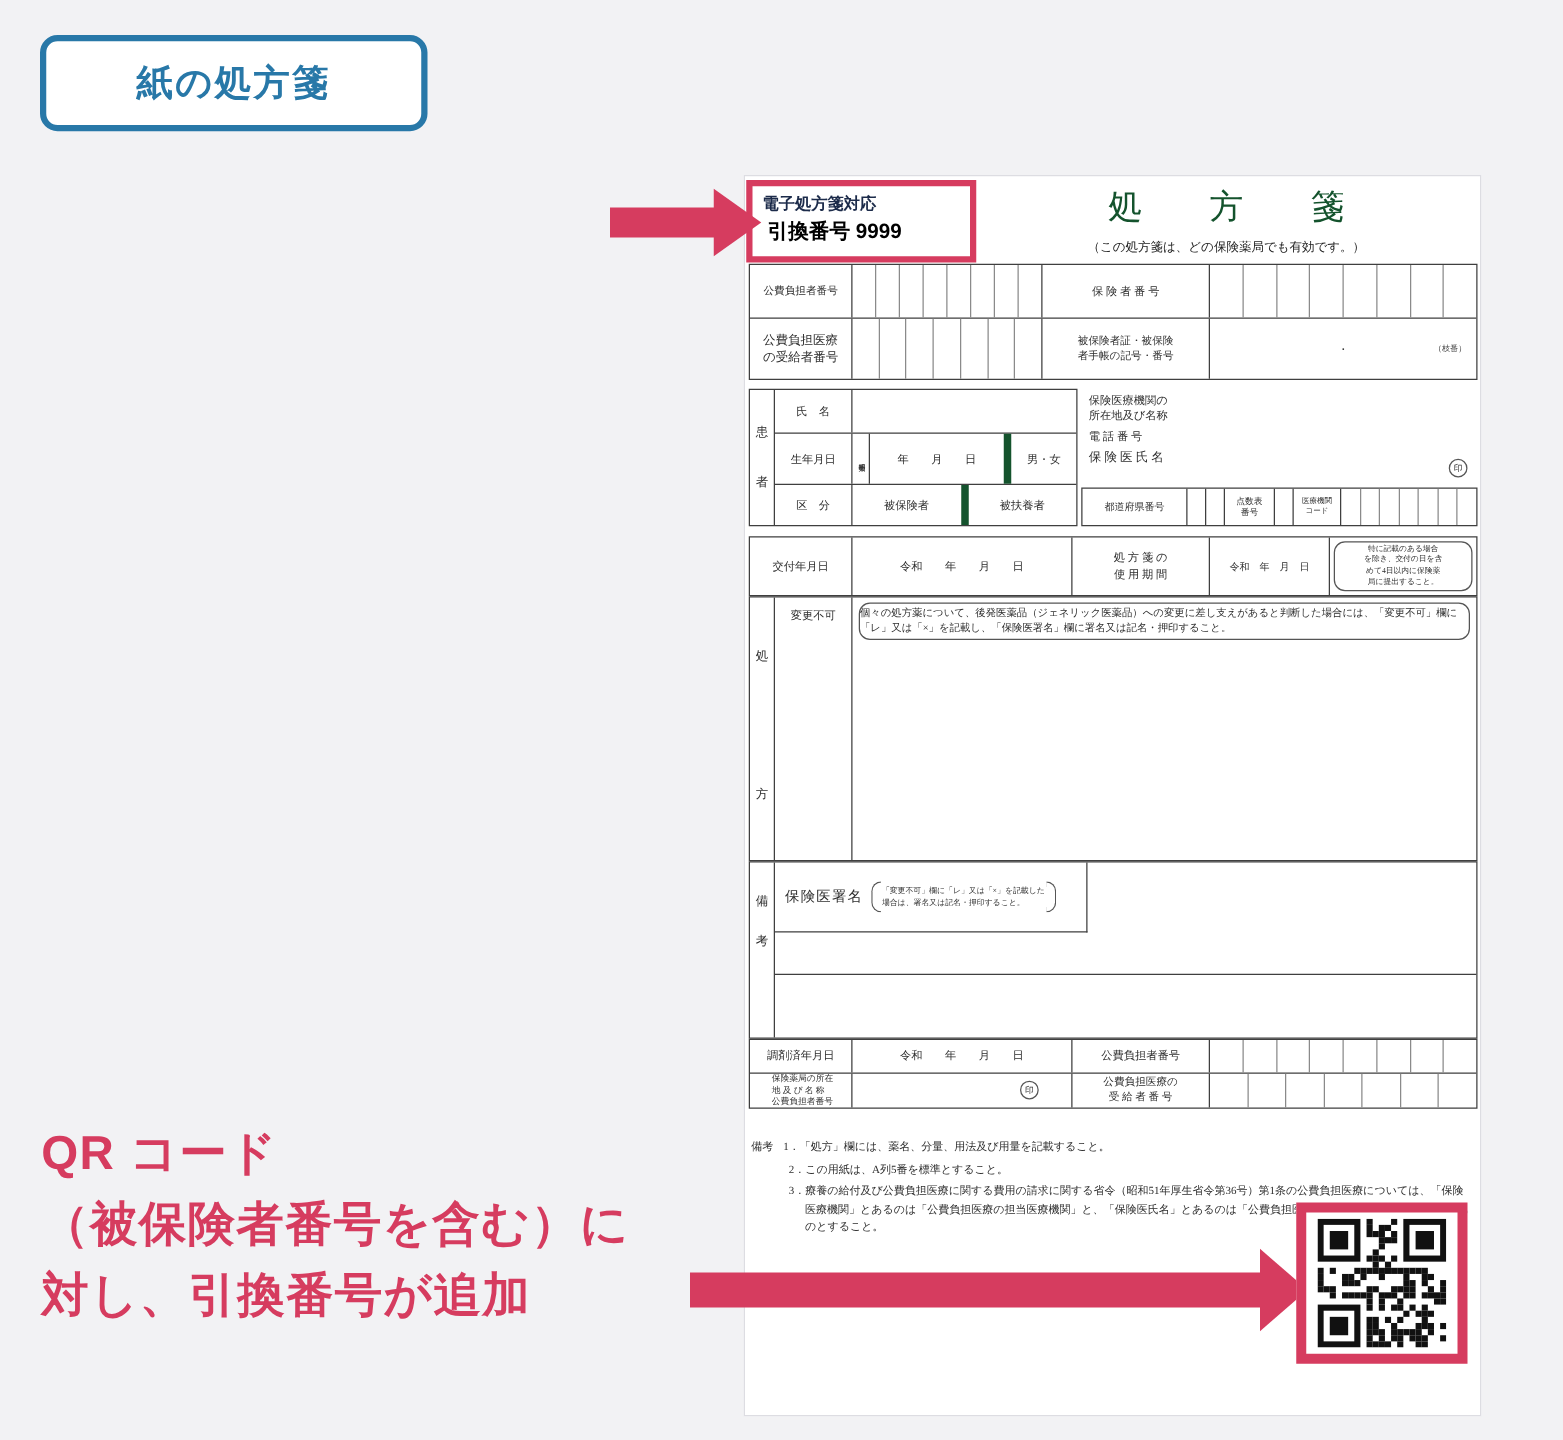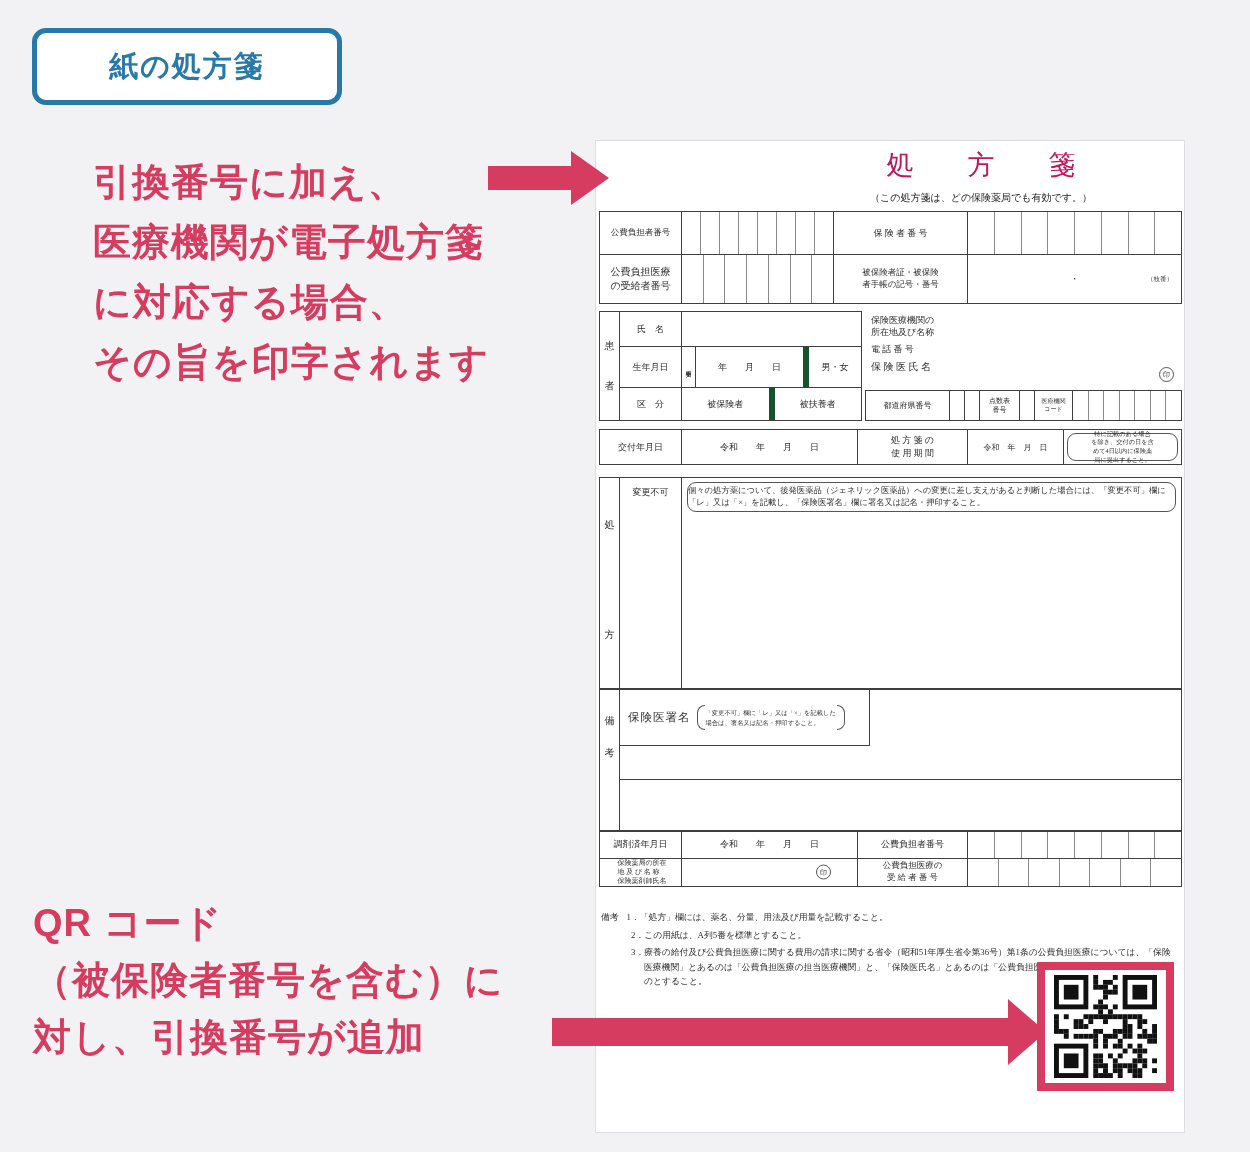--- a/index.html
+++ b/index.html
@@ -33,21 +33,21 @@
     background:#fff; border:1px solid #dddde2; z-index:1;
     font-family:"Liberation Serif","DejaVu Serif",serif; color:#2e2e2e; }
 
   .stamp { position:absolute; left:1px; top:3px; width:184px; height:66px;
     border:5px solid #d63c5f; background:#fff; padding:5px 8px 0 8px; z-index:2;
     font-family:"Liberation Sans",sans-serif; }
   .stamp-title { font-size:13px; font-weight:700; color:#1c2b4a; }
   .stamp-number { font-size:16.5px; font-weight:700; color:#000; margin-top:2px; margin-left:4px; }
 
   .form-title { position:absolute; left:185px; top:6px; width:400px; text-align:center;
-    font-size:27px; color:#be185d; }
+    font-size:27px; color:#14532d; }
   .form-subtitle { position:absolute; left:185px; top:50px; width:400px; text-align:center; font-size:10px; color:#222; }
 
   .blk { position:absolute; left:3px; width:583px; border:1px solid #3f3f3f; display:flex; }
   .row { display:flex; width:100%; }
   .lab { display:flex; align-items:center; justify-content:center; text-align:center; font-size:9px; }
   .br { border-right:1px solid #3f3f3f; }
   .bb { border-bottom:1px solid #3f3f3f; }
   .bl { border-left:6px solid #14532d; }
   .ml { white-space:pre-line; }
   .cells { flex:1; display:flex; }
@@ -72,21 +72,21 @@
   .flexc { flex:1; display:flex; align-items:center; justify-content:center; font-size:9px; }
   .w58 { width:58px; }
   .blk2-right { position:absolute; left:266px; top:0; width:317px; height:110px; }
   .inst-line { font-size:9px; margin:3px 0 0 6px; line-height:1.35; }
   .seal-circle { position:absolute; right:8px; top:56px; width:15px; height:15px; border:1px solid #555; border-radius:50%;
     display:flex; align-items:center; justify-content:center; font-size:7px; color:#333; }
   .code-row { position:absolute; left:0; bottom:0; width:317px; height:31px; border:1px solid #3f3f3f; display:flex; }
   .w84 { width:84px; } .w40 { width:40px; } .w38 { width:38px; } .w15 { width:15px; }
   .f7 { font-size:7px; line-height:1.2; } .f6 { font-size:6px; line-height:1.2; }
 
-  .blk3 { top:288px; height:36px; }
+  .blk3 { top:288px; height:48px; }
   .w176 { width:176px; } .w110 { width:110px; } .w96 { width:96px; }
   .rbox { border:1px solid #555; border-radius:9px; }
   .period-note { flex:1; display:flex; align-items:stretch; }
   .period-note .rbox { margin:3px; flex:1; font-size:6.2px; line-height:1.4; padding:2px 4px; text-align:center; display:flex; align-items:center; justify-content:center; }
 
   .blk4 { top:336px; height:212px; }
   .vcell-rx { justify-content:space-between; padding:40px 0 46px; border-right:1px solid #3f3f3f; }
   .nochange-col { width:62px; border-right:1px solid #3f3f3f; text-align:center; font-size:9px; padding-top:8px; }
   .rx-main { flex:1; }
   .generic-note { margin:4px 5px; font-size:8.3px; line-height:1.45; padding:2px 0; text-align:left; }
@@ -124,34 +124,32 @@
     display:flex; align-items:center; justify-content:center; }
   .qr-box svg { display:block; }
 </style>
 </head>
 <body>
 
 <div class="canvas">
 
   <div class="badge">紙の処方箋</div>
 
-  <div class="note-pink note-top">
-    <div>引換番号に加え、</div>
-    <div>医療機関が電子処方箋</div>
-    <div>に対応する場合、</div>
-    <div>その旨を印字されます</div>
-  </div>
 
   <div class="arrow arrow-top">
     <div class="shaft"></div>
     <div class="head"></div>
   </div>
 
   <div class="form">
 
+    <div class="stamp">
+      <div class="stamp-title">電子処方箋対応</div>
+      <div class="stamp-number">引換番号 9999</div>
+    </div>
 
     <div class="form-title">処　　方　　箋</div>
     <div class="form-subtitle">（この処方箋は、どの保険薬局でも有効です。）</div>
 
     <div class="blk blk1">
       <div class="row rowA bb">
         <div class="lab w82 br" style="font-size:8.5px">公費負担者番号</div>
         <div class="w152 br">
             <div class="cells">
               <div class="c"></div>
@@ -301,21 +299,21 @@
             <div class="c"></div>
             <div class="c"></div>
             <div class="c"></div>
             <div class="c"></div>
             <div class="c"></div>
           </div>
       </div>
       <div class="row">
         <div class="lab w82 br pharm-label ml">保険薬局の所在
 地 及 び 名 称
-保険薬剤師氏名</div>
+公費負担者番号</div>
         <div class="w176 br relcell">
           <span class="seal-circle2">印</span>
         </div>
         <div class="lab w110 br ml" style="font-size:8.5px">公費負担医療の
 受 給 者 番 号</div>
         <div class="cells">
             <div class="c"></div>
             <div class="c"></div>
             <div class="c"></div>
             <div class="c"></div>

